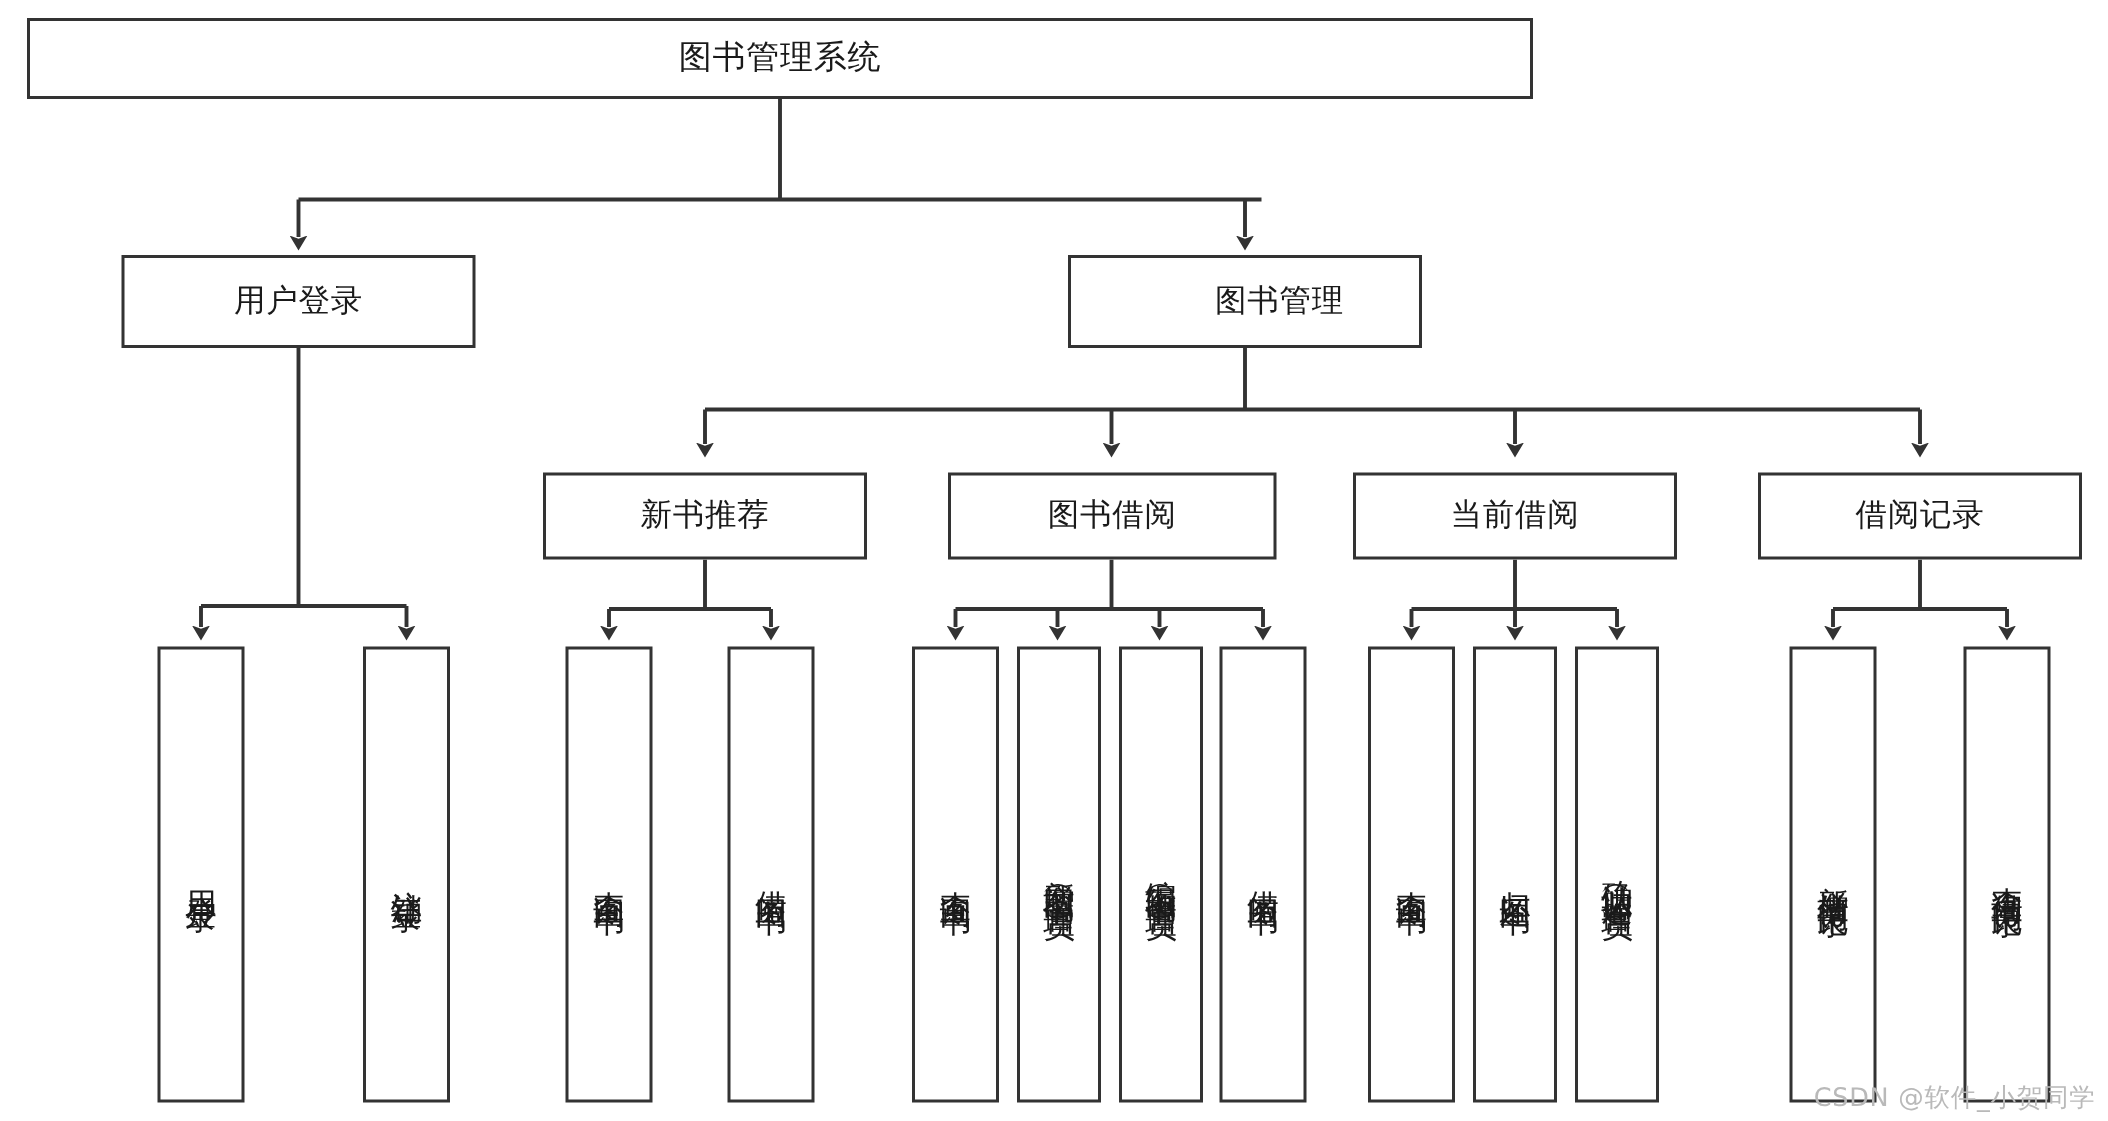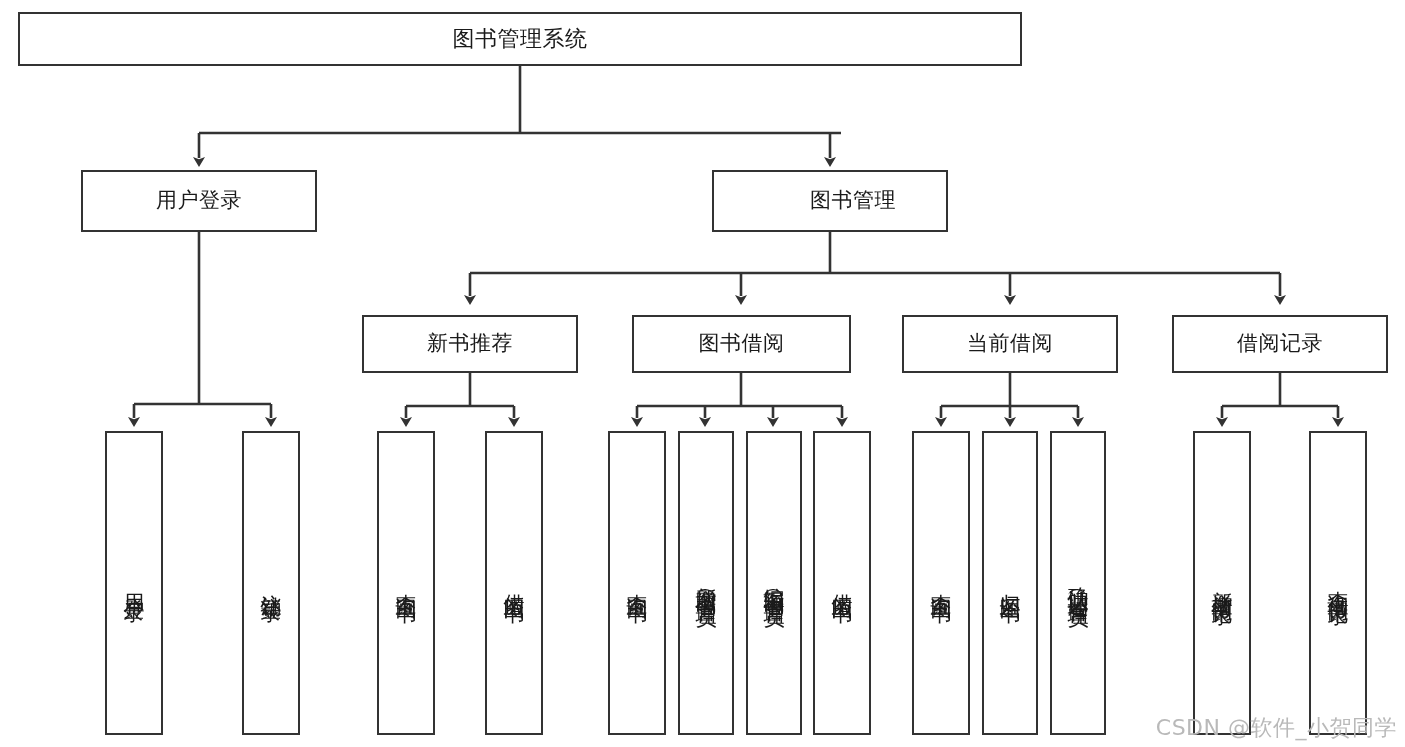--- a/index.html
+++ b/index.html
@@ -61,21 +61,21 @@
     font-size: 21px;
     line-height: 1.05;
     letter-spacing: 3px;
     max-height: 100%;
     white-space: nowrap;
   }
   .watermark {
     position: absolute;
     right: 8px;
     bottom: 4px;
-    font-size: 22px;
+    font-size: 17px;
     color: #b9b9b9;
     white-space: nowrap;
     letter-spacing: 0.5px;
   }
 </style>
 </head>
 <body>
 
 <div id="canvas">
 

